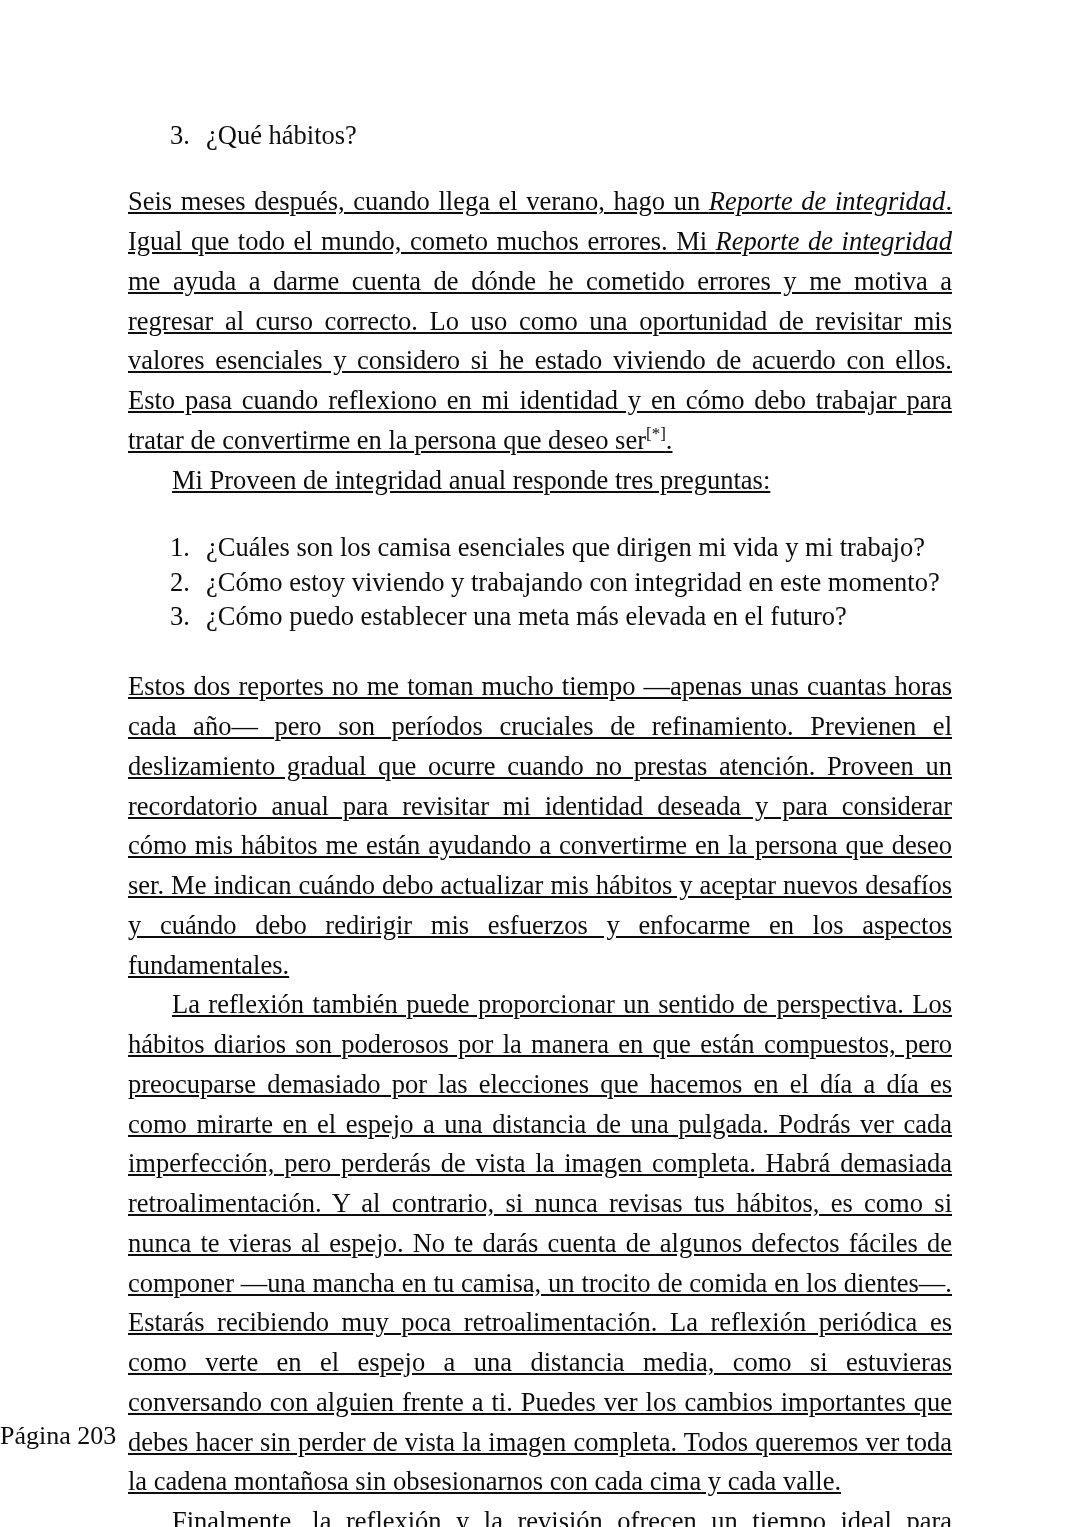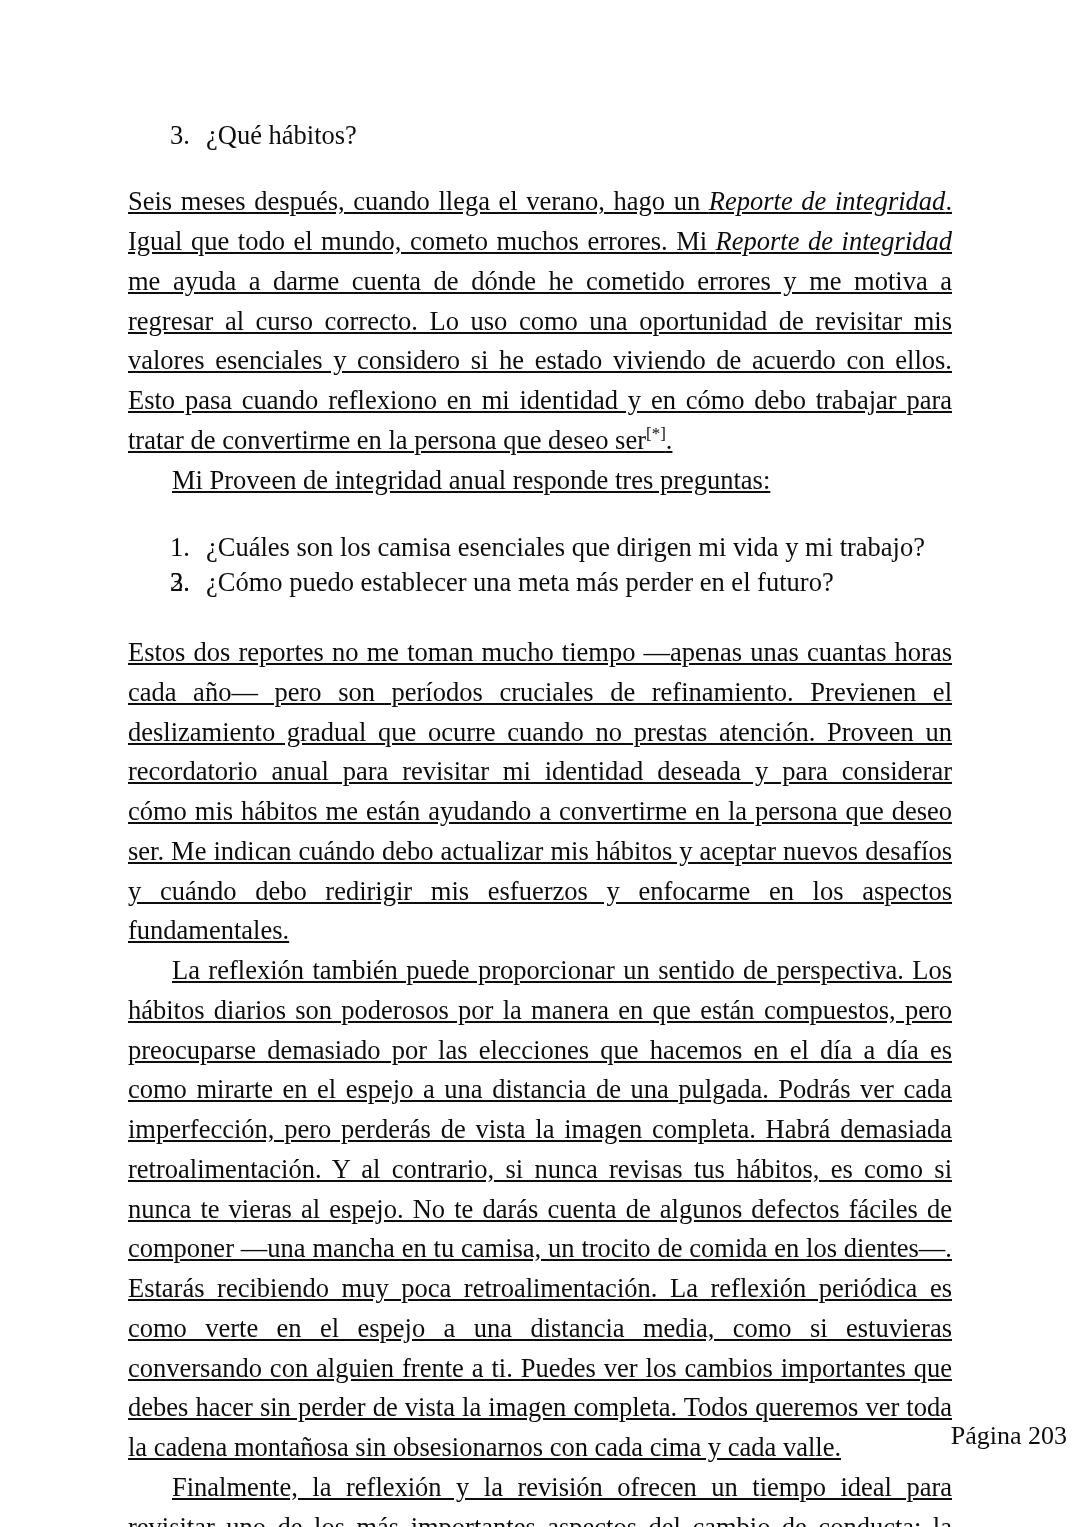--- a/index.html
+++ b/index.html
@@ -88,24 +88,23 @@
     vertical-align: super;
     line-height: 0;
   }
 
   
   .footer {
     position: absolute;
     left: 0;
     right: 13px;
     top: 1420px;
-    text-align: right;
+    text-align: left;
     font-size: 26px;
     line-height: 1.2;
-    padding-left: 16px;
   }
 </style>
 </head>
 <body>
 
 <div class="page">
 
   <div class="content">
 
     <ol class="num-list list-top">
@@ -123,24 +122,25 @@
 
     <div class="gap-before-questions"></div>
 
     <ol class="num-list list-questions">
       <li class="li">
         <span class="marker">1.</span>
         <span>¿Cuáles son los camisa esenciales que dirigen mi vida y mi trabajo?</span>
       </li>
       <li class="li">
         <span class="marker">2.</span>
+        <span>¿Cómo estoy viviendo y trabajando con integridad en este momento?</span>
       </li>
       <li class="li">
         <span class="marker">3.</span>
-        <span>¿Cómo puedo establecer una meta más perder en el futuro?</span>
+        <span>¿Cómo puedo establecer una meta más elevada en el futuro?</span>
       </li>
     </ol>
 
     <div class="gap-after-questions"></div>
 
     <p class="para">Estos dos reportes no me toman mucho tiempo —apenas unas cuantas horas cada año— pero son períodos cruciales de refinamiento. Previenen el deslizamiento gradual que ocurre cuando no prestas atención. Proveen un recordatorio anual para revisitar mi identidad deseada y para considerar cómo mis hábitos me están ayudando a convertirme en la persona que deseo ser. Me indican cuándo debo actualizar mis hábitos y aceptar nuevos desafíos y cuándo debo redirigir mis esfuerzos y enfocarme en los aspectos fundamentales.</p>
 
     <p class="para indent">La reflexión también puede proporcionar un sentido de perspectiva. Los hábitos diarios son poderosos por la manera en que están compuestos, pero preocuparse demasiado por las elecciones que hacemos en el día a día es como mirarte en el espejo a una distancia de una pulgada. Podrás ver cada imperfección, pero perderás de vista la imagen completa. Habrá demasiada retroalimentación. Y al contrario, si nunca revisas tus hábitos, es como si nunca te vieras al espejo. No te darás cuenta de algunos defectos fáciles de componer —una mancha en tu camisa, un trocito de comida en los dientes—. Estarás recibiendo muy poca retroalimentación. La reflexión periódica es como verte en el espejo a una distancia media, como si estuvieras conversando con alguien frente a ti. Puedes ver los cambios importantes que debes hacer sin perder de vista la imagen completa. Todos queremos ver toda la cadena montañosa sin obsesionarnos con cada cima y cada valle.</p>
 
     <p class="para indent">Finalmente, la reflexión y la revisión ofrecen un tiempo ideal para revisitar uno de los más importantes aspectos del cambio de conducta: la identidad.</p>

